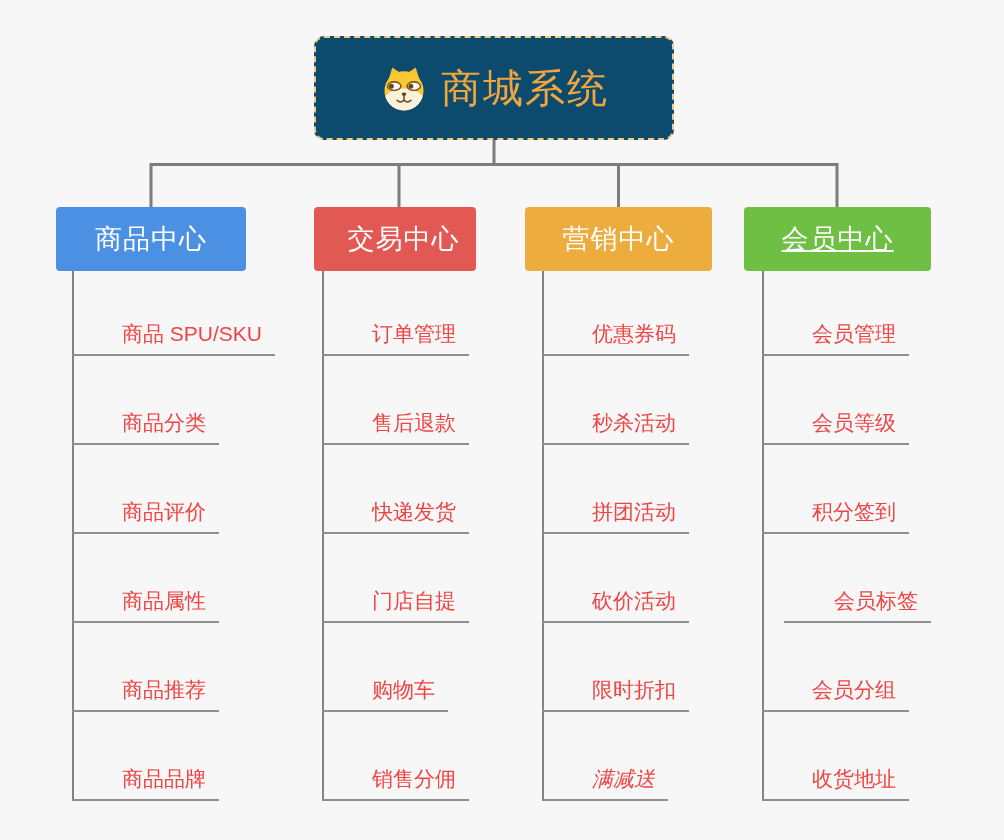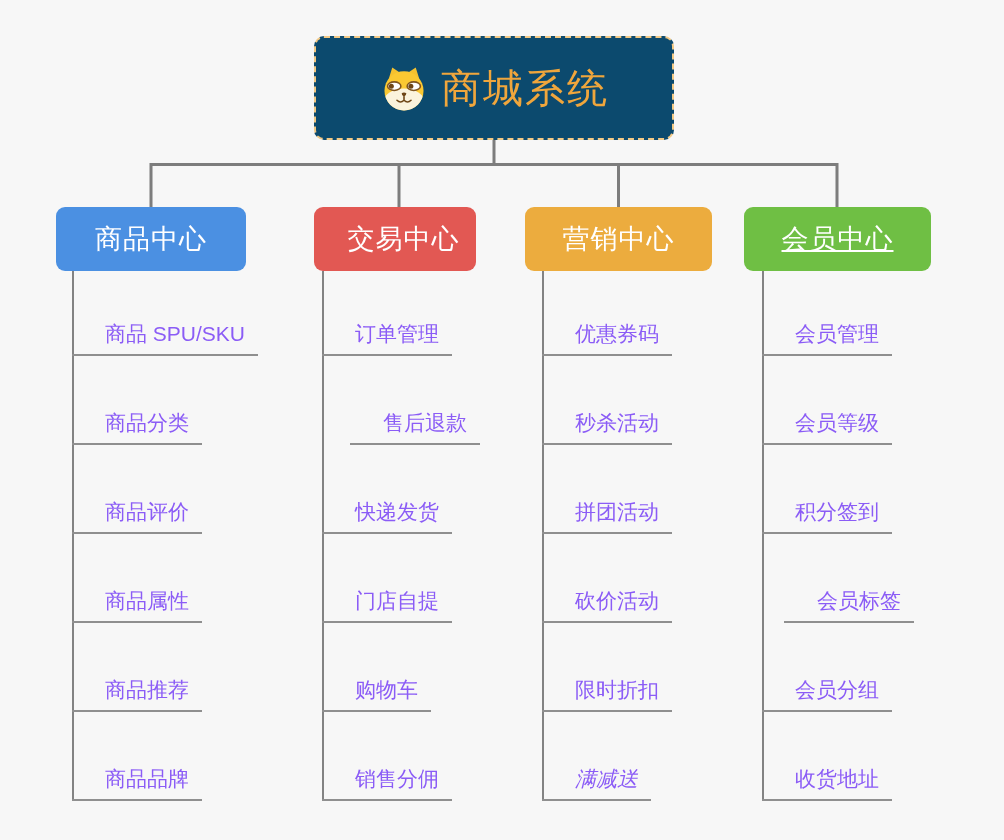--- a/index.html
+++ b/index.html
@@ -41,21 +41,21 @@
     letter-spacing:2px;
     white-space:nowrap;
   }
   .dog-icon{display:block;}
   
   .branch-header{
     position:absolute;
     top:207px;
     height:64px;
     box-sizing:border-box;
-    border-radius:9px;
+    border-radius:4px;
     display:flex;
     align-items:center;
     justify-content:center;
     color:#ffffff;
     font-size:27px;
     letter-spacing:1px;
     cursor:default;
     white-space:nowrap;
   }
   .bh-blue{background:#4b90e2;}
@@ -69,22 +69,22 @@
     width:2px;
     height:530px;
     background:#838383;
   }
   
   .leaf{
     position:absolute;
     box-sizing:border-box;
     font-size:21px;
     line-height:27px;
-    color:#8b5cf6;
-    padding:0 13px 7px 33px;
+    color:#ef4444;
+    padding:0 13px 7px 50px;
     border-bottom:2px solid #8f8f8f;
     white-space:nowrap;
     cursor:default;
   }
   .row1{top:320px;} .row2{top:409px;} .row3{top:498px;}
   .row4{top:587px;} .row5{top:676px;} .row6{top:765px;}
 </style>
 </head>
 <body>
 
@@ -132,21 +132,21 @@
     <div class="leaf row5" style="left:72px;"><span>商品推荐</span></div>
     <div class="leaf row6" style="left:72px;"><span>商品品牌</span></div>
   </div>
 
   <div>
     <div class="branch-header bh-red" style="left:314px;width:162px;padding-left:17px;">
       <span>交易中心</span>
     </div>
     <div class="trunk" style="left:322px;"></div>
     <div class="leaf row1" style="left:322px;"><span>订单管理</span></div>
-    <div class="leaf row2" style="left:322px;margin-left:28px;"><span>售后退款</span></div>
+    <div class="leaf row2" style="left:322px;"><span>售后退款</span></div>
     <div class="leaf row3" style="left:322px;"><span>快递发货</span></div>
     <div class="leaf row4" style="left:322px;"><span>门店自提</span></div>
     <div class="leaf row5" style="left:322px;"><span>购物车</span></div>
     <div class="leaf row6" style="left:322px;"><span>销售分佣</span></div>
   </div>
 
   <div>
     <div class="branch-header bh-amber" style="left:525px;width:187px;">
       <span>营销中心</span>
     </div>

